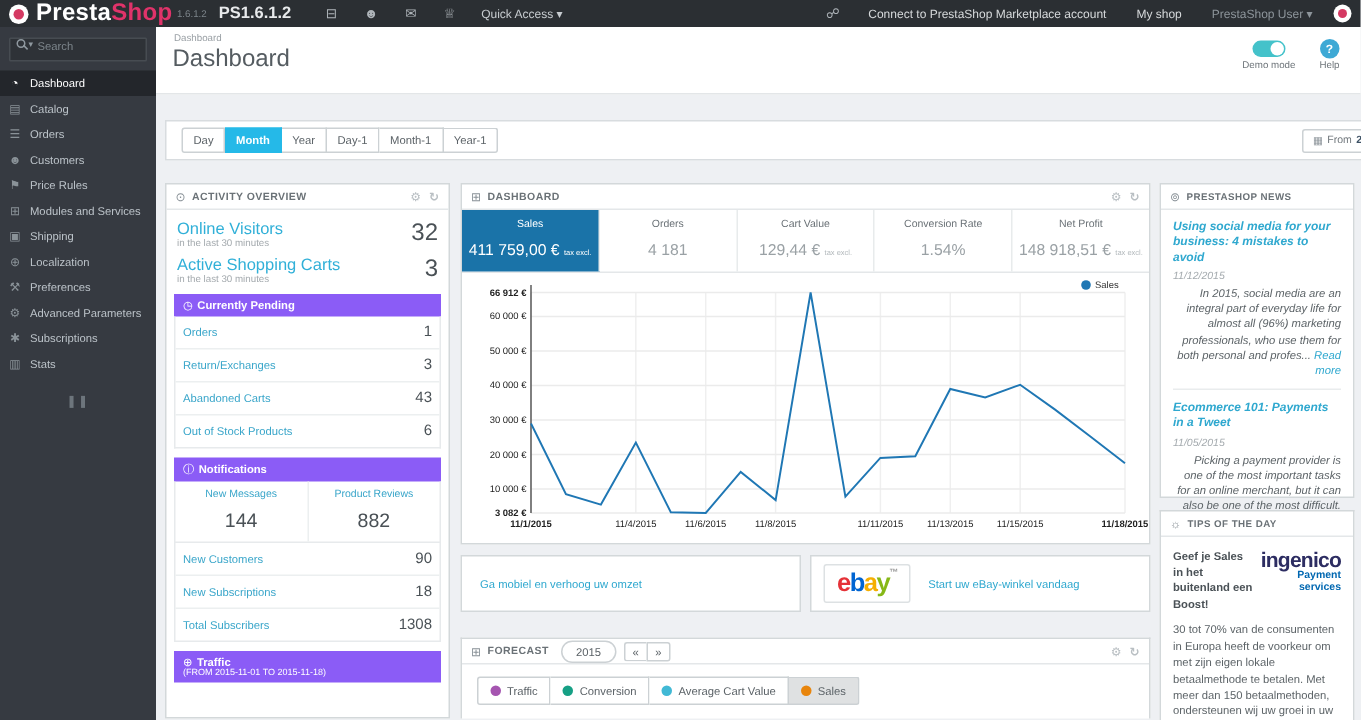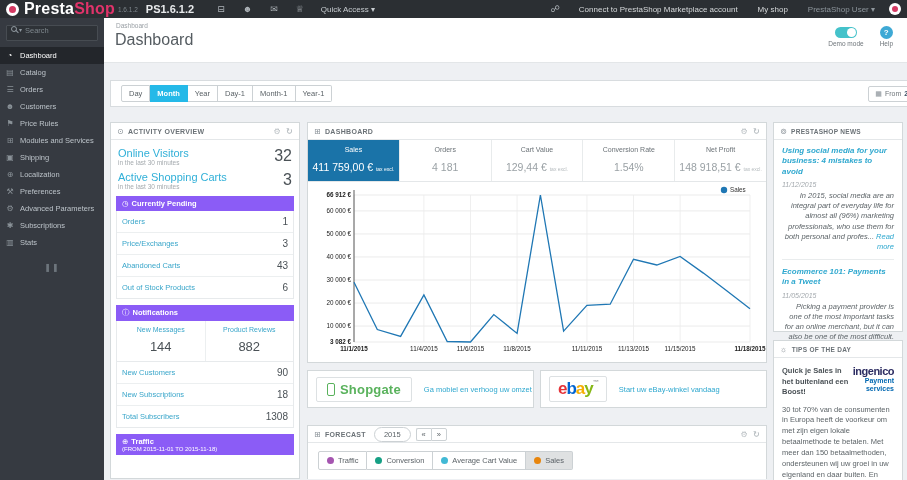--- a/index.html
+++ b/index.html
@@ -135,21 +135,21 @@
   
   .news-body { padding:6px 8px 4px;font-style:italic; }
   .art-title { font-size:8px; font-weight:bold; color:#2fa8cf; line-height:1.3; cursor:pointer; }
   .art-date { font-size:7px; color:#a4aaae; margin:4px 0 3px; }
   .art-txt { font-size:7.5px; color:#5d6468; line-height:1.35;text-align:right; }
   .read-more { color:#2fa8cf; cursor:pointer; }
   .art-sep { border-top:1px solid #e9eced; margin:7px 0; }
   .find-news { text-align:center; font-size:7.5px; font-weight:bold; color:#2fa8cf; padding:8px 0 9px; cursor:pointer; }
   .tips-body { padding:8px 8px; }
   .ingenico { float:right; text-align:right; margin-left:4px; }
-  .ing1 { font-size:11px; font-weight:bold; color:#2d2d62; letter-spacing:-.5px; line-height:1; }
+  .ing1 { font-size:14px; font-weight:bold; color:#2d2d62; letter-spacing:-.5px; line-height:1; }
   .ing2 { font-size:7px; font-weight:bold; color:#0067b1; line-height:1.15; }
   .tip-title { font-size:7.5px; font-weight:bold; color:#4a5156; line-height:1.4; }
   .tip-txt { font-size:7.5px; color:#5d6468; line-height:1.45; margin-top:7px; clear:none; }
 </style>
 </head>
 <body>
 
 <div class="topbar">
   <span class="logo-circle"></span>
   <span class="brand"><span class="bp">Presta</span><span class="bs">Shop</span></span>
@@ -286,21 +286,21 @@
     </div>
   </div>
 
   <div class="sec-head"><span class="shico">◷</span><span>Currently Pending</span></div>
   <div class="rows">
     <div class="rowi">
         <span class="rlbl">Orders</span>
         <span class="rval">1</span>
       </div>
     <div class="rowi">
-        <span class="rlbl">Price/Exchanges</span>
+        <span class="rlbl">Return/Exchanges</span>
         <span class="rval">3</span>
       </div>
     <div class="rowi">
         <span class="rlbl">Abandoned Carts</span>
         <span class="rval">43</span>
       </div>
     <div class="rowi">
         <span class="rlbl">Out of Stock Products</span>
         <span class="rval">6</span>
       </div>
@@ -402,24 +402,20 @@
       <text x="372.11764705882354" y="169" text-anchor="middle" font-size="6.3" font-weight="normal" fill="#222">11/15/2015</text>
       <text x="442" y="169" text-anchor="middle" font-size="6.3" font-weight="bold" fill="#222">11/18/2015</text>
       <line x1="46" y1="8" x2="46" y2="160" stroke="#333" stroke-width="0.8"></line>
       <polyline points="46.0,100.3 69.3,147.5 92.6,154.4 115.9,113.0 139.2,159.5 162.5,160.0 185.8,132.6 209.1,151.4 232.4,13.0 255.6,149.1 278.9,123.3 302.2,122.2 325.5,77.3 348.8,83.0 372.1,74.5 395.4,91.1 418.7,108.8 442.0,126.8" fill="none" stroke="#1f77b4" stroke-width="1.3"></polyline>
       <circle cx="416" cy="8" r="3.2" fill="#1f77b4"></circle>
       <text x="422" y="10.3" font-size="6.3" fill="#333">Sales</text>
     </svg>
 </div>
 
 <div class="banner" style="left:307px; top:370px; width:227px;">
-  <div class="logo-box">
-    <span class="phone"></span>
-    <span class="shopgate-txt">Shopgate</span>
-  </div>
   <span class="banner-link">Ga mobiel en verhoog uw omzet</span>
 </div>
 <div class="banner" style="left:540px; top:370px; width:227px;">
   <div class="logo-box" style="padding:2px 8px;">
     <span class="ebay-logo"><span class="eb-e">e</span><span class="eb-b">b</span><span class="eb-a">a</span><span class="eb-y">y</span><span class="eb-tm">™</span></span>
   </div>
   <span class="banner-link">Start uw eBay-winkel vandaag</span>
 </div>
 
 <div class="panel" style="left:307px; top:425px; width:460px; height:54px; border-bottom:none;">
@@ -480,16 +476,16 @@
 <div class="panel" style="left:773px; top:340px; width:130px; height:140px; border-bottom:none;">
   <div class="phead" style="font-size:6.5px;">
     <span class="pico">☼</span>
     <span>TIPS OF THE DAY</span>
   </div>
   <div class="tips-body">
     <div class="ingenico">
       <div class="ing1">ingenico</div>
       <div class="ing2"><span>Payment</span><br><span>services</span></div>
     </div>
-    <div class="tip-title">Quick je Sales in het buitenland een Boost!</div>
+    <div class="tip-title">Geef je Sales in het buitenland een Boost!</div>
     <div class="tip-txt">30 tot 70% van de consumenten in Europa heeft de voorkeur om met zijn eigen lokale betaalmethode te betalen. Met meer dan 150 betaalmethoden, ondersteunen wij uw groei in uw eigenland en daar buiten. En zelfs beter: u kun de belangrijke betaalmethoden activeren met een</div>
   </div>
 </div>
 
 </body></html>

